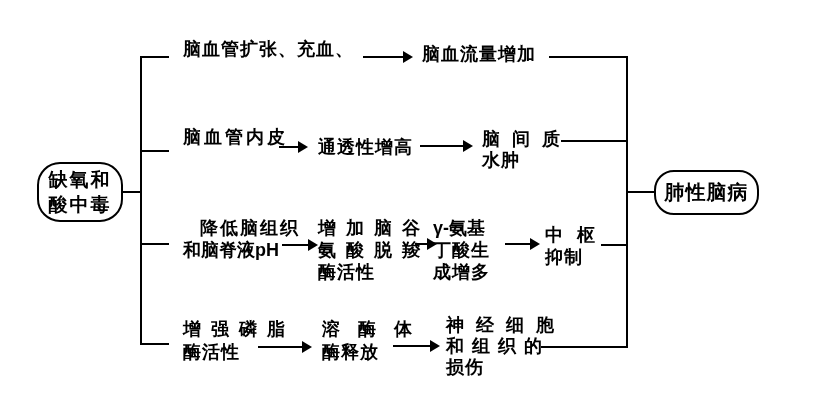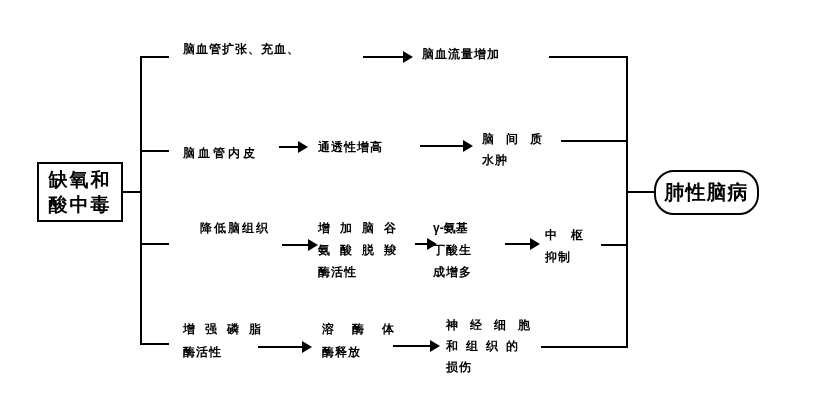--- a/index.html
+++ b/index.html
@@ -16,37 +16,37 @@
   .arrow::after {
     content:""; position:absolute; right:-10px; top:-5px; width:0; height:0;
     border-left:10px solid var(--line);
     border-top:6px solid transparent; border-bottom:6px solid transparent;
   }
   .box {
     position:absolute; border:2px solid var(--line); background:var(--bg);
     display:flex; flex-direction:column; align-items:center; justify-content:center;
     text-align:center;
   }
-  .box-src { left:37px; top:162px; width:86px; height:60px; font-size:19px; line-height:25px; letter-spacing:2px; }
+  .box-src { left:37px; top:162px; width:86px; height:60px; font-size:19px; line-height:25px; letter-spacing:2px;border-radius:23px; }
   .box-out { left:654px; top:170px; width:105px; height:45px; font-size:20px; letter-spacing:1px;border-radius:20px; }
-  .node { position:absolute; font-size:12px; line-height:21px; white-space:nowrap; }
+  .node { position:absolute; font-size:18px; line-height:21px; white-space:nowrap; }
   .lh22 { line-height:22px; }
   .lh23 { line-height:23px; }
   .ls1  { letter-spacing:1px; }
   .ls2  { letter-spacing:2px;padding-left:17px; }
   .ls3  { letter-spacing:3px; }
   .ls8  { letter-spacing:8px; }
   .ls10 { letter-spacing:10px;text-align:right; }
   .ls12 { letter-spacing:12px; }
   .ls14 { letter-spacing:14px; }
   .ls18 { letter-spacing:18px; }
   
   .n1  { left:183px; top:39px; }
   .n2  { left:422px; top:44px; }
-  .n3  { left:183px; top:127px;margin-top:16px; }
+  .n3  { left:183px; top:127px; }
   .n4  { left:318px; top:137px; }
   .n5  { left:482px; top:129px; }
   .n6  { left:183px; top:217px; }
   .n7  { left:318px; top:217px; }
   .n8  { left:433px; top:217px; }
   .n9  { left:545px; top:224px; }
   .n10 { left:183px; top:318px; }
   .n11 { left:322px; top:318px; }
   .n12 { left:446px; top:315px; }
 </style>
@@ -100,20 +100,21 @@
   <div class="node n4">
     <div class="ls1">通透性增高</div>
   </div>
   <div class="node n5">
     <div class="ls12">脑间质</div>
     <div class="ls1">水肿</div>
   </div>
 
   <div class="node n6 lh22">
     <div class="ls2">降低脑组织</div>
+    <div>和脑脊液pH</div>
   </div>
   <div class="node n7 lh22">
     <div class="ls10">增加脑谷</div>
     <div class="ls10">氨酸脱羧</div>
     <div class="ls1">酶活性</div>
   </div>
   <div class="node n8 lh22">
     <div>γ-氨基</div>
     <div class="ls1">丁酸生</div>
     <div class="ls1">成增多</div>

